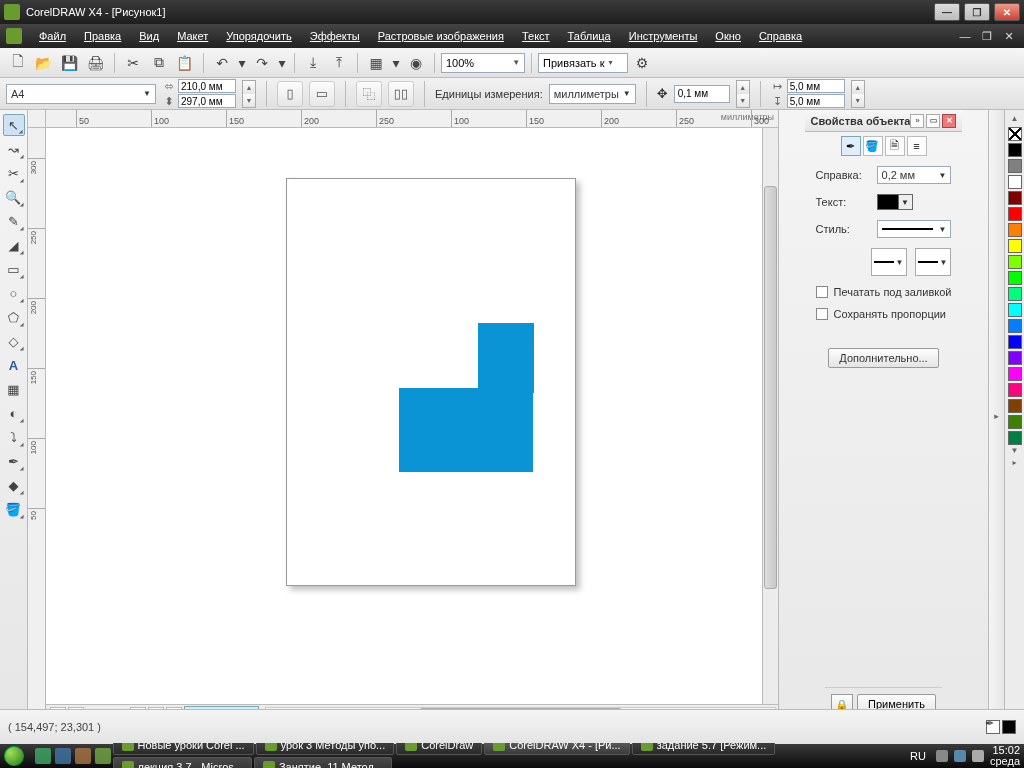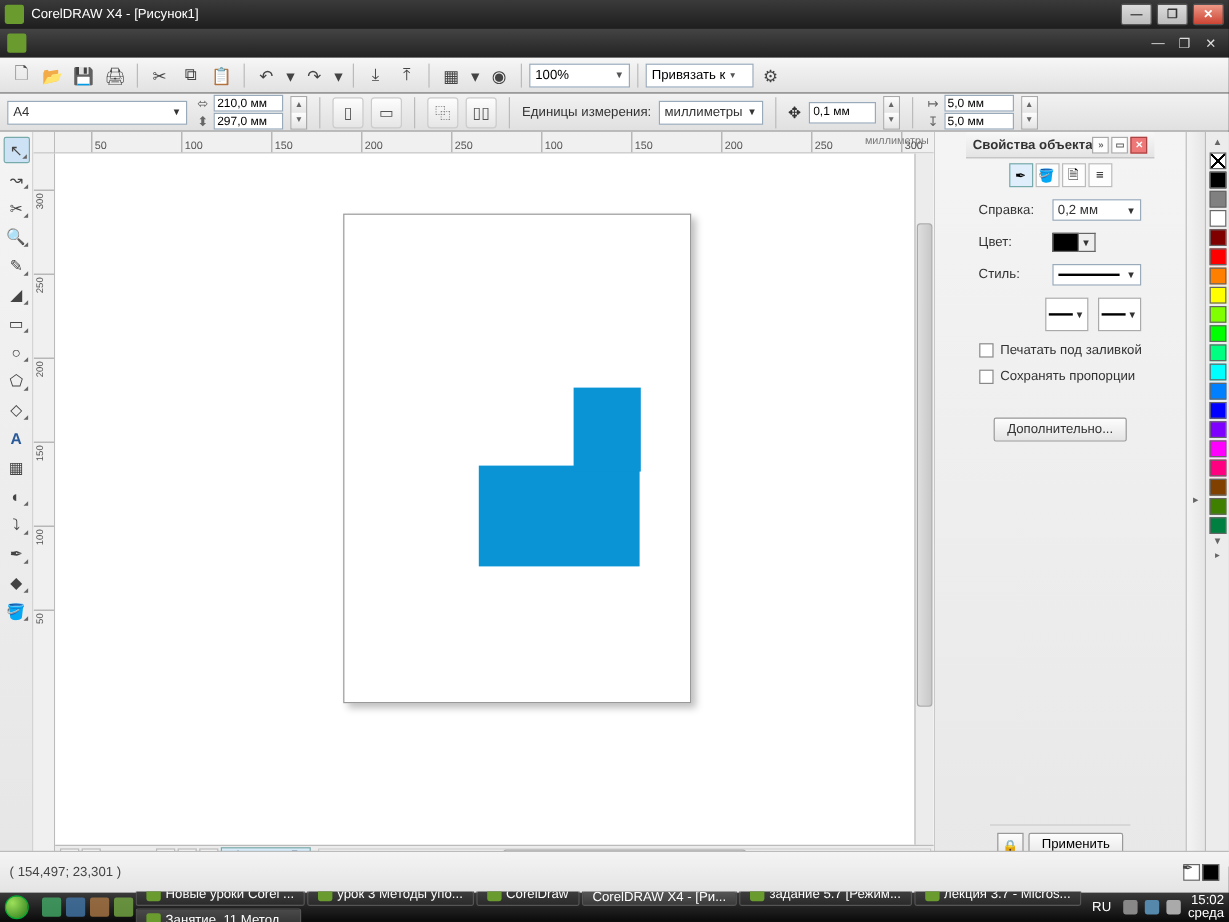--- a/index.html
+++ b/index.html
@@ -92,21 +92,21 @@
   .statusbar .coords { min-width:130px;}
   .statusbar .fillind { margin-left:auto; display:flex; gap:2px;}
   .statusbar .fillind div { width:14px; height:14px; border:1px solid #666;}
   
   .taskbar { position:absolute; left:0; right:0; bottom:0; height:24px; background:linear-gradient(#3a3a3a,#0a0a0a); display:flex; align-items:center; gap:2px; color:#fff; padding-right:4px;}
   .startorb { width:34px; height:24px; display:flex;align-items:center;justify-content:center;}
   .startorb .orb { width:20px; height:20px; border-radius:50%; background:radial-gradient(circle at 30% 30%,#9de05a,#2a7a1a); border:1px solid #0a3;}
   .ql { display:flex; gap:4px; margin-left:4px;}
   .ql div { width:16px; height:16px; background:#4a6; border-radius:2px; opacity:.8;}
   .taskitem { height:20px; padding:0 8px; border:1px solid #555; border-radius:2px; background:linear-gradient(#4a4a4a,#2a2a2a); display:flex; align-items:center; gap:4px; font-size:10px; max-width:155px; overflow:hidden; white-space:nowrap;}
-  .taskitem.active { background:linear-gradient(#6a6a6a,#3a3a3a);flex-direction:column;}
+  .taskitem.active { background:linear-gradient(#6a6a6a,#3a3a3a);}
   .taskitem .ticon { width:12px; height:12px; background:#6a9b2e; border-radius:2px;}
   .tray { margin-left:auto; display:flex; align-items:center; gap:6px; font-size:10px;}
   .tray .lang { padding:2px 4px;}
   .tray .clock { display:flex; flex-direction:column; align-items:flex-end; line-height:11px; font-size:10px;}
   .tray .ticon { width:12px; height:12px; background:#888; border-radius:2px;}
   
   .rtick { position:absolute; top:0; height:100%; border-left:1px solid #aaa;}
   .rtick span { position:absolute; bottom:1px; left:2px; font-size:9px;}
   .vtick { position:absolute; left:0; width:100%; border-top:1px solid #aaa;}
   .vtick span { position:absolute; left:1px; top:2px; font-size:8px; writing-mode:vertical-rl; transform:rotate(180deg);}
@@ -122,20 +122,34 @@
     <span>CorelDRAW X4 - [Рисунок1]</span>
     <div class="winbtns">
       <div class="winbtn">—</div>
       <div class="winbtn">❐</div>
       <div class="winbtn close">✕</div>
     </div>
   </div>
 
   <div class="menubar">
     <div class="appicon"></div>
+    <div id="menuitems" style="display:flex">
+        <div class="menuitem">Файл</div>
+        <div class="menuitem">Правка</div>
+        <div class="menuitem">Вид</div>
+        <div class="menuitem">Макет</div>
+        <div class="menuitem">Упорядочить</div>
+        <div class="menuitem">Эффекты</div>
+        <div class="menuitem">Растровые изображения</div>
+        <div class="menuitem">Текст</div>
+        <div class="menuitem">Таблица</div>
+        <div class="menuitem">Инструменты</div>
+        <div class="menuitem">Окно</div>
+        <div class="menuitem">Справка</div>
+      </div>
     <div class="mdibtns">
       <div class="mdibtn">—</div>
       <div class="mdibtn">❐</div>
       <div class="mdibtn">✕</div>
     </div>
   </div>
 
   <div class="toolbar">
     <div class="tbtn">🗋</div>
     <div class="tbtn">📂</div>
@@ -344,21 +358,21 @@
       </div>
       <div class="dockerbody">
         <div class="drow">
           <label>Справка:</label>
           <div class="sel">
               <span>0,2 мм</span>
               <span style="font-size:8px">▼</span>
             </div>
         </div>
         <div class="drow">
-          <label>Цвет:</label>
+          <label>Текст:</label>
           <div style="display:flex">
             <div class="colorswatch"></div>
             <div style="width:14px;height:16px;border:1px solid #666;border-left:0;display:flex;align-items:center;justify-content:center;font-size:8px;background:#eee">▼</div>
           </div>
         </div>
         <div class="drow">
           <label>Стиль:</label>
           <div class="sel">
               <div style="flex:1;height:2px;background:#000;margin-right:6px"></div>
               <span style="font-size:8px">▼</span>

